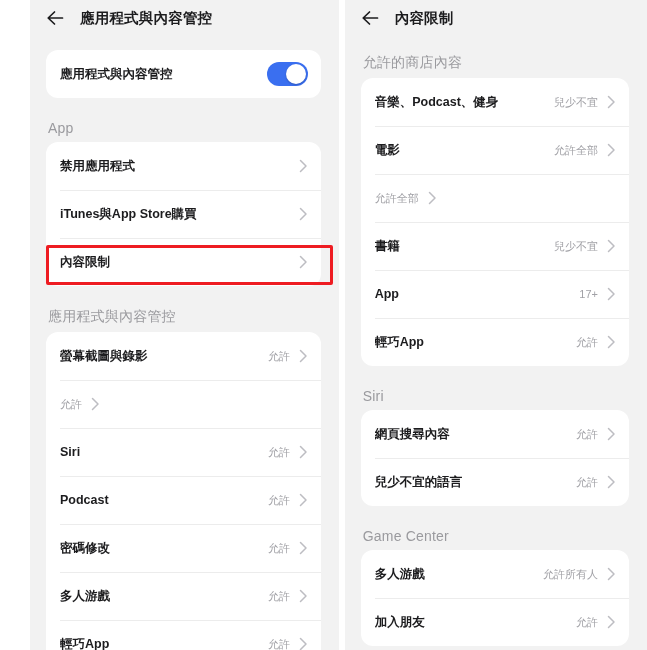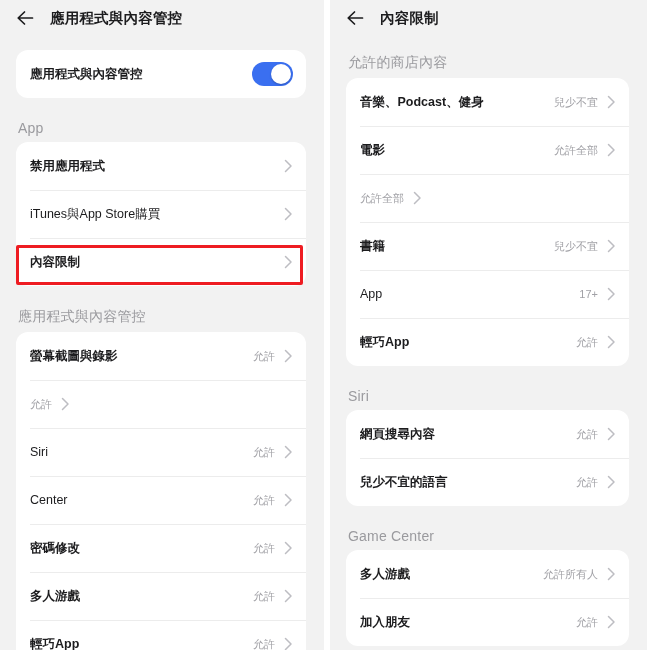--- a/index.html
+++ b/index.html
@@ -2,21 +2,21 @@
 <html><head>
 <meta charset="utf-8">
 <style>
   * { box-sizing: border-box; margin: 0; padding: 0; }
   html, body {
     width: 647px; height: 650px;
     font-family: "Liberation Sans", "DejaVu Sans", sans-serif;
     background: #ffffff;
     overflow: hidden;
   }
-  .screen { position: relative; width: 647px; height: 650px; display: flex; }
+  .screen { position: relative; width: 647px; height: 650px; display: flex; padding-left: 30px; }
 
   .panel {
     position: relative;
     height: 650px;
     background: #f2f2f2;
     overflow: hidden;
   }
   .panel-left  { width: 324px; }
   .panel-gap   { width: 6px; height: 650px; background: #ffffff; }
   .panel-right { width: 317px; }
@@ -76,21 +76,21 @@
     background: #ececec;
   }
   .row-label {
     font-size: 12.5px;
     font-weight: bold;
     color: #1c1c1e;
     flex: 1 1 auto;
     white-space: nowrap;
     overflow: hidden;
   }
-  .row-label.thin { font-weight: normal; }
+  .row-label.thin { font-weight: bold; }
   .row-value {
     font-size: 11px;
     color: #a1a1a6;
     margin-right: 9px;
     white-space: nowrap;
   }
   .chevron {
     width: 9px; height: 14px;
     flex: 0 0 auto;
     display: flex; align-items: center; justify-content: center;
@@ -205,21 +205,21 @@
       <div class="row">
         <div class="row-label thin">Siri</div>
         <div class="row-value">允許</div>
         <div class="chevron">
           <svg width="9" height="14" viewBox="0 0 9 14">
               <path d="M1.5 1.5 L7 7 L1.5 12.5" fill="none" stroke="#bdbdc2" stroke-width="1.5" stroke-linecap="round" stroke-linejoin="round"></path>
             </svg>
         </div>
       </div>
       <div class="row">
-        <div class="row-label thin">Center</div>
+        <div class="row-label thin">Podcast</div>
         <div class="row-value">允許</div>
         <div class="chevron">
           <svg width="9" height="14" viewBox="0 0 9 14">
               <path d="M1.5 1.5 L7 7 L1.5 12.5" fill="none" stroke="#bdbdc2" stroke-width="1.5" stroke-linecap="round" stroke-linejoin="round"></path>
             </svg>
         </div>
       </div>
       <div class="row">
         <div class="row-label">密碼修改</div>
         <div class="row-value">允許</div>

